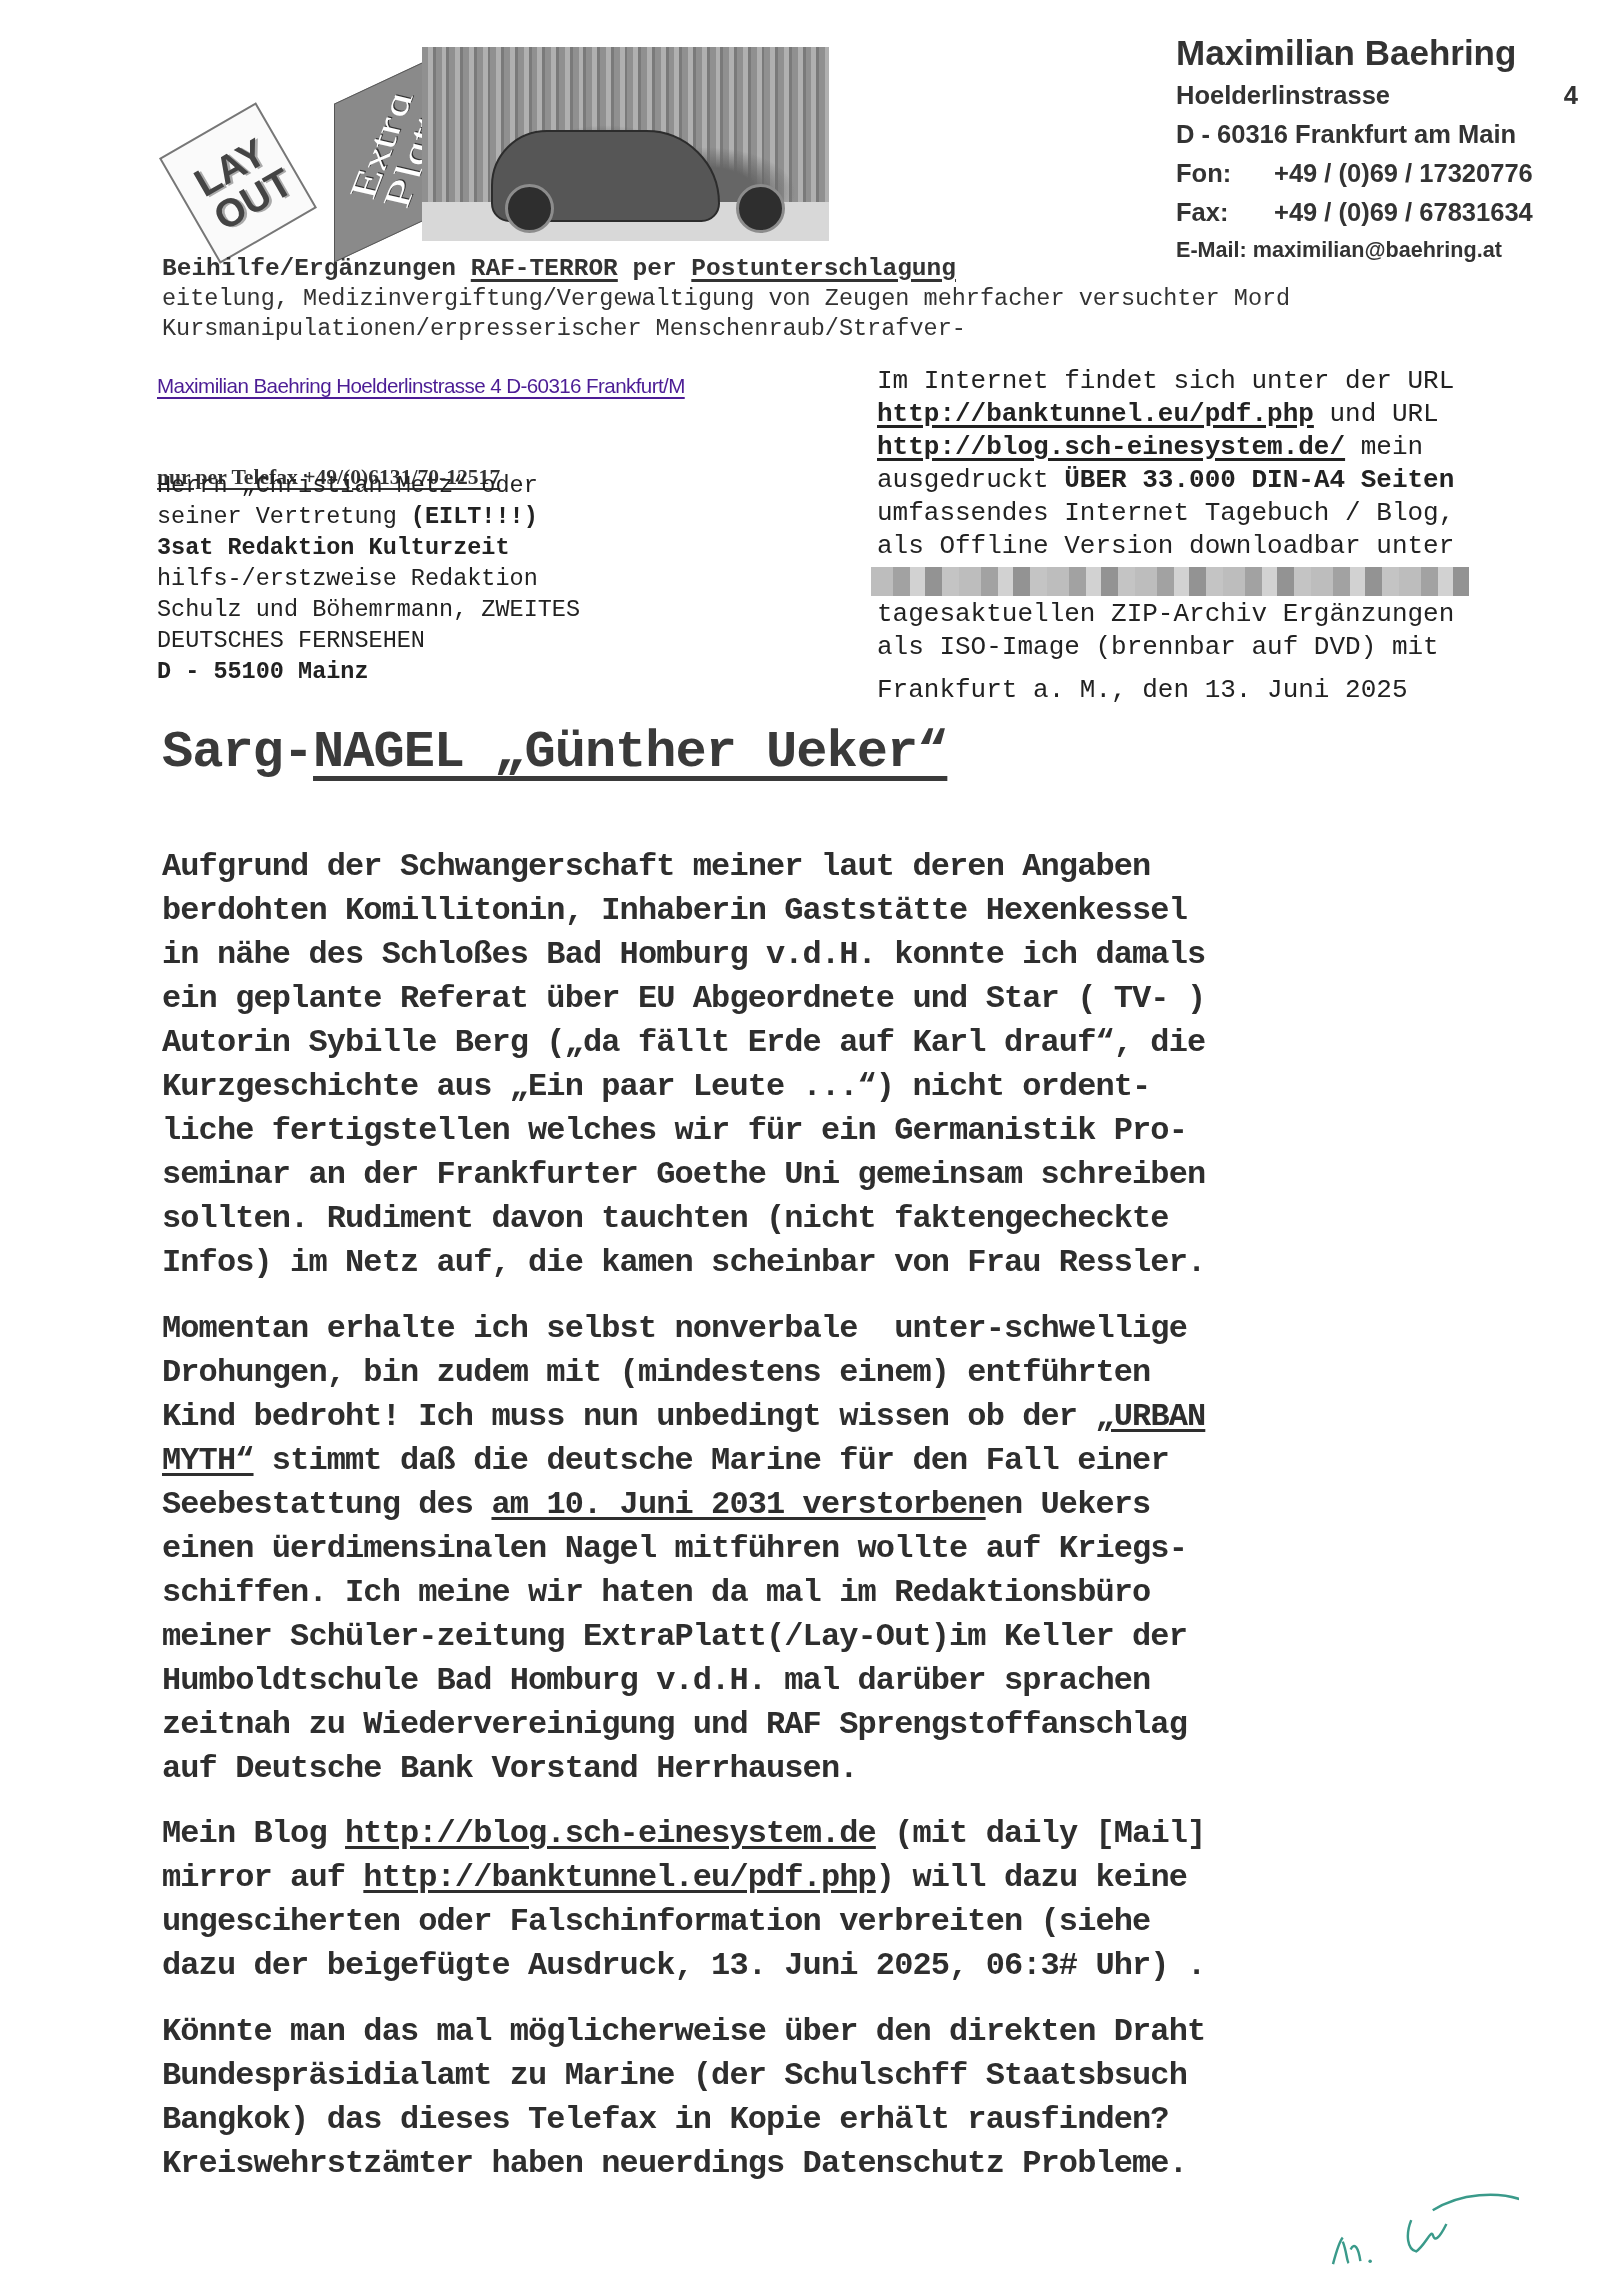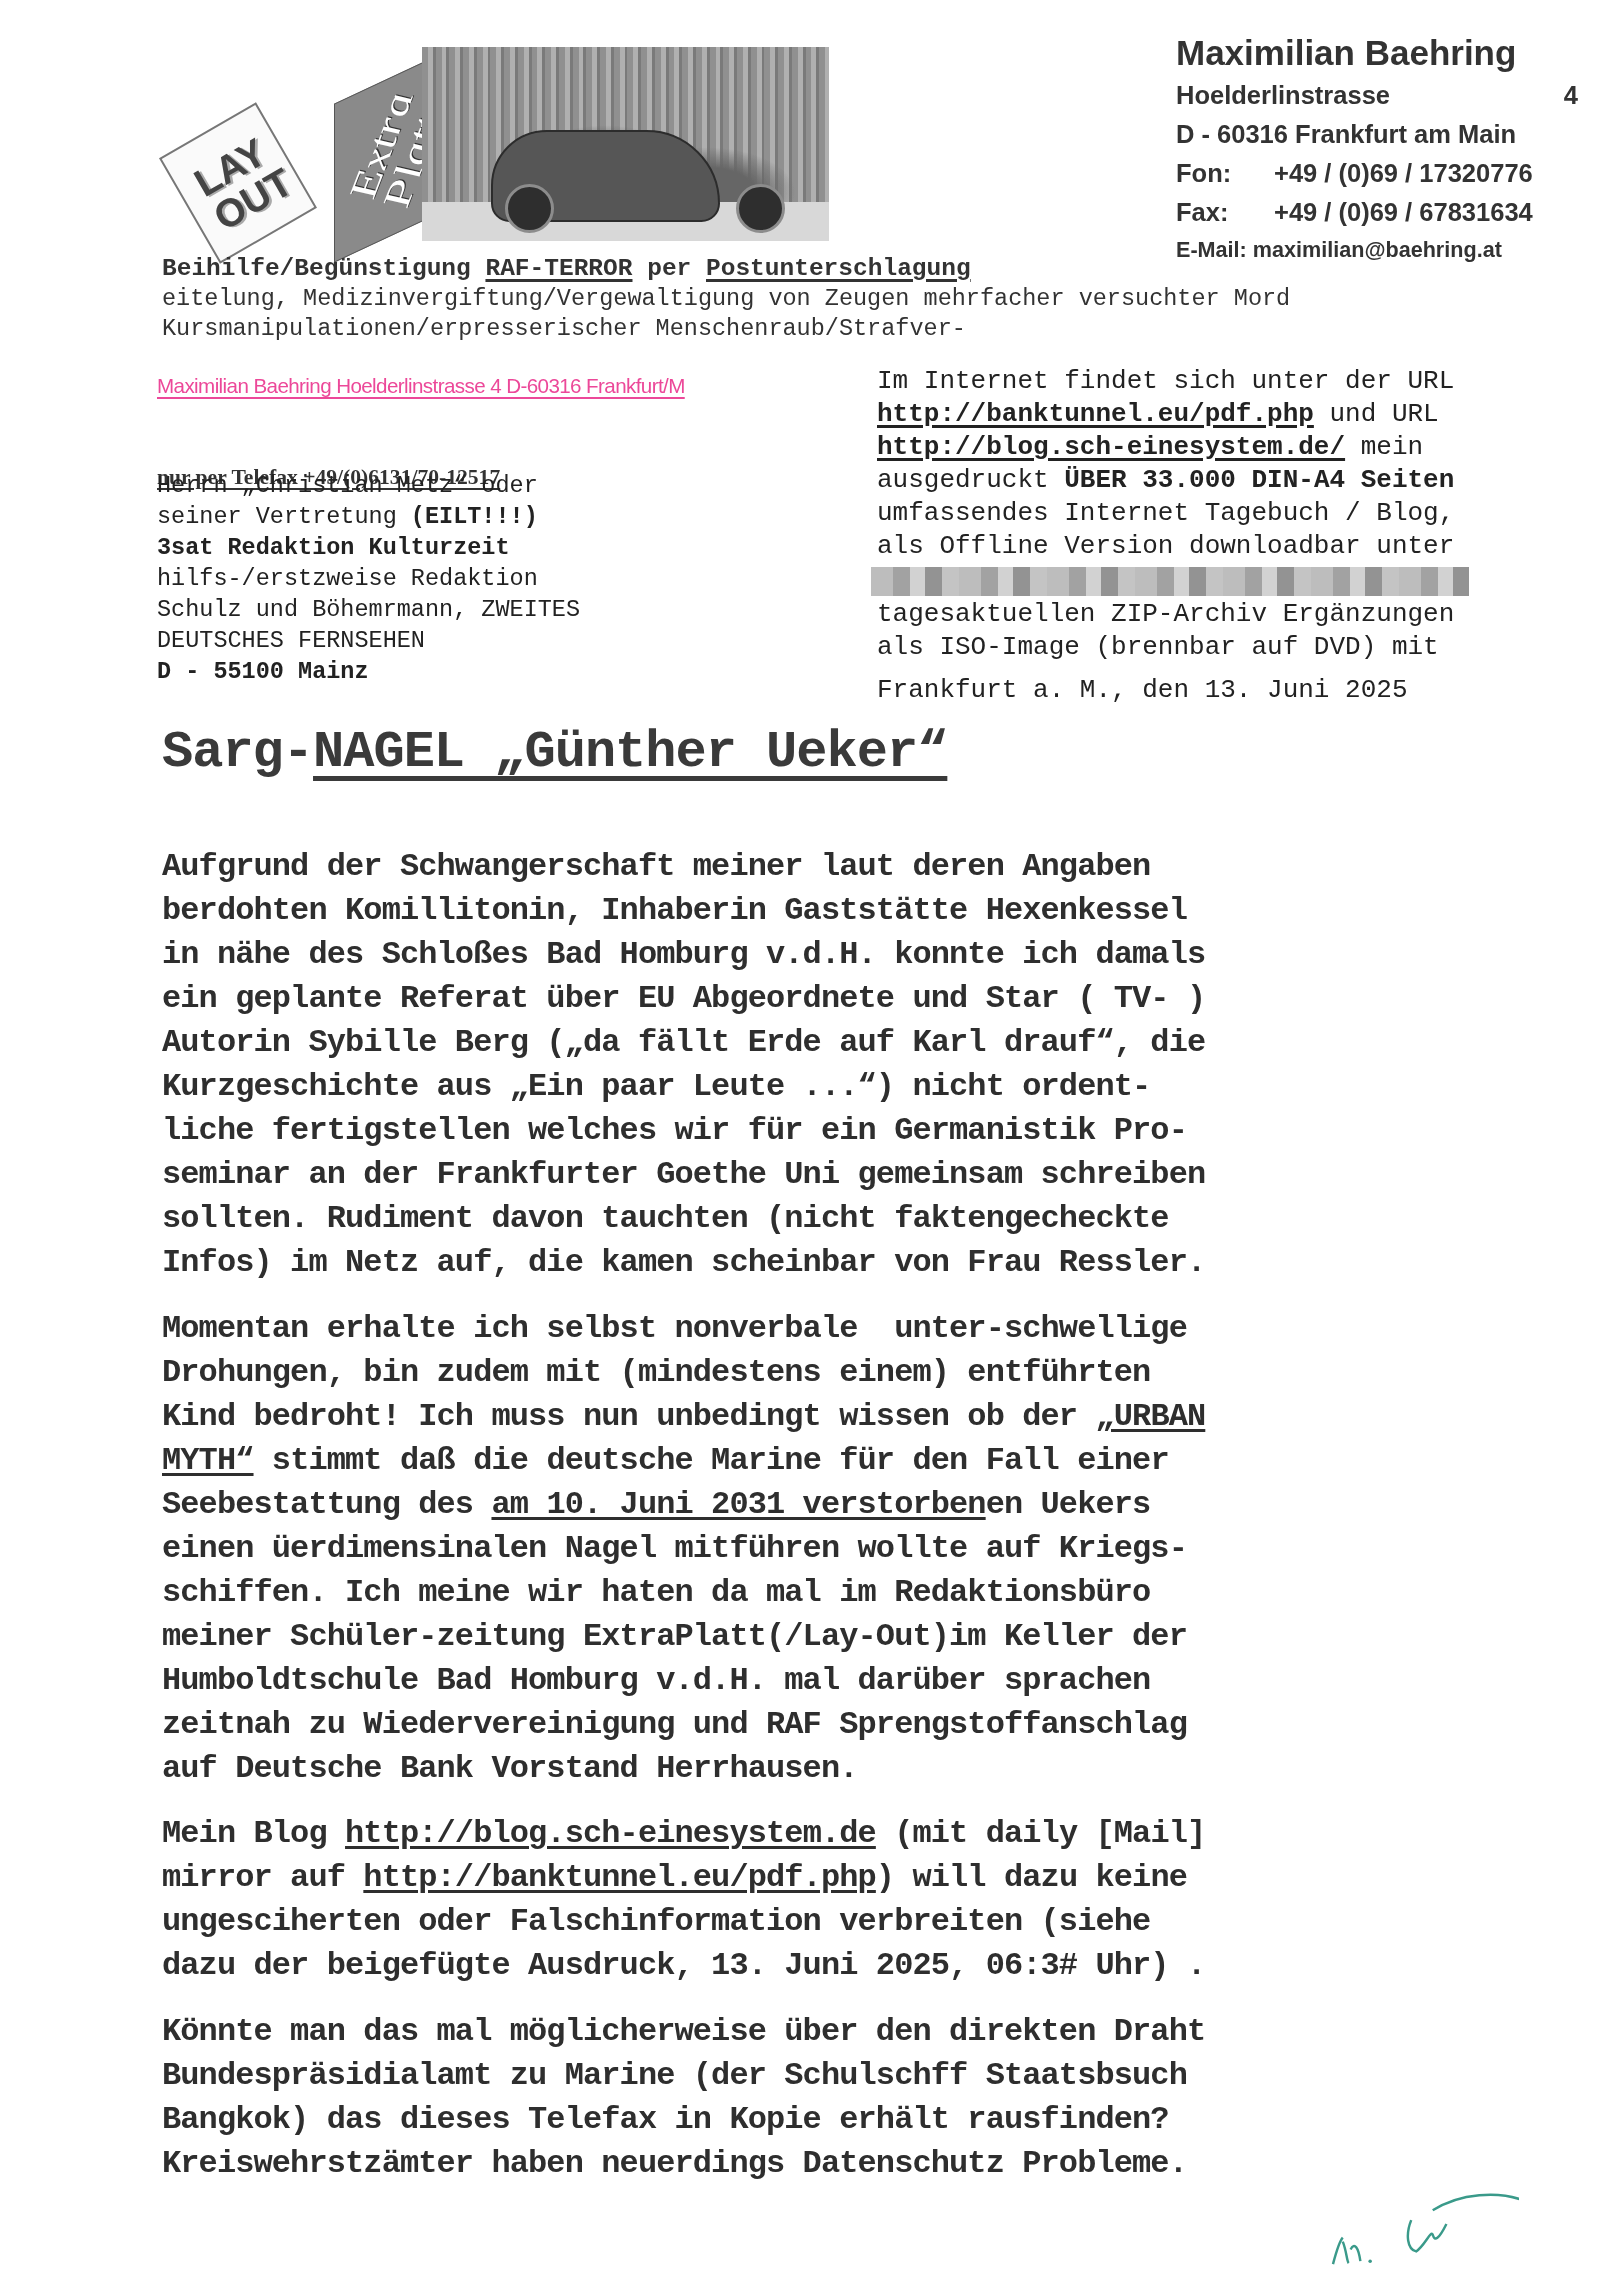--- a/index.html
+++ b/index.html
@@ -31,21 +31,21 @@
   #letterhead .line .lbl { width:98px; }
   #letterhead .street { display:flex; justify-content:space-between; font-size:25.5px; line-height:39px; }
   #letterhead .email { font-size:21.6px; line-height:35px; }
 
   
   #subject { left:162px; top:253px; width:1372px; }
   #subject .s1 { font-family:"Liberation Mono","DejaVu Sans Mono",monospace; font-weight:bold; font-size:24.5px; line-height:31px; color:#333; }
   #subject .s2 { font-family:"Liberation Mono","DejaVu Sans Mono",monospace; font-size:23.5px; line-height:30px; color:#333; }
 
   
-  #return-addr { left:157px; top:374px; font-family:"Liberation Sans","DejaVu Sans",sans-serif; font-size:20.6px; color:#ec4899; letter-spacing:-0.6px; }
+  #return-addr { left:157px; top:374px; font-family:"Liberation Sans","DejaVu Sans",sans-serif; font-size:20.6px; color:#4c1d95; letter-spacing:-0.6px; }
   #fax-line { left:157px; top:432px; font-family:Liberation Serif, serif; font-size:21.6px; font-weight:bold; color:#333;margin-top:33px; }
   #recipient { left:157px; top:470px; font-family:"Liberation Mono","DejaVu Sans Mono",monospace; font-size:23.5px; line-height:31px; color:#222; }
   #recipient .b { font-weight:bold; }
 
   #info { left:877px; top:365px; font-family:"Liberation Mono","DejaVu Sans Mono",monospace; font-size:26px; line-height:33px; color:#222; white-space:nowrap; }
   #info a { color:#222; font-weight:bold; }
   #info .b { font-weight:bold; }
   #info .blur { display:block; width:598px; height:29px; margin:3.9px 0 2px -5.9px;
     background:repeating-linear-gradient(90deg,#bdbdbd 0 21.6px,#a2a2a2 21.6px 39px,#d2d2d2 39px 54px,#939393 54px 71px,#c4c4c4 71px 88px); }
   #info .date { margin-top:9.8px; }
@@ -96,21 +96,21 @@
     <span>+49 / (0)69 / 67831634</span>
   </div>
   <div class="email">
     <span>E-Mail:</span>
     <span>maximilian@baehring.at</span>
   </div>
 </div>
 
 <div id="subject" class="abs">
   <div class="s1">
-    <span>Beihilfe/Begünstigung </span><span class="u">RAF-TERROR</span><span> per </span><span class="u">Postunterschlagung</span>
+    <span>Beihilfe/Ergänzungen </span><span class="u">RAF-TERROR</span><span> per </span><span class="u">Postunterschlagung</span>
   </div>
   <div class="s2">eitelung, Medizinvergiftung/Vergewaltigung von Zeugen mehrfacher versuchter Mord</div>
   <div class="s2">Kursmanipulationen/erpresserischer Menschenraub/Strafver-</div>
 </div>
 
 <div id="return-addr" class="abs u" style="text-decoration-thickness:2px;">Maximilian Baehring  Hoelderlinstrasse 4  D-60316 Frankfurt/M</div>
 <div id="fax-line" class="abs u" style="text-decoration-thickness:2px;">nur per Telefax +49/(0)6131/70-12517</div>
 
 <div id="recipient" class="abs">
   <div>Herrn „Christian Metz“ oder</div>

